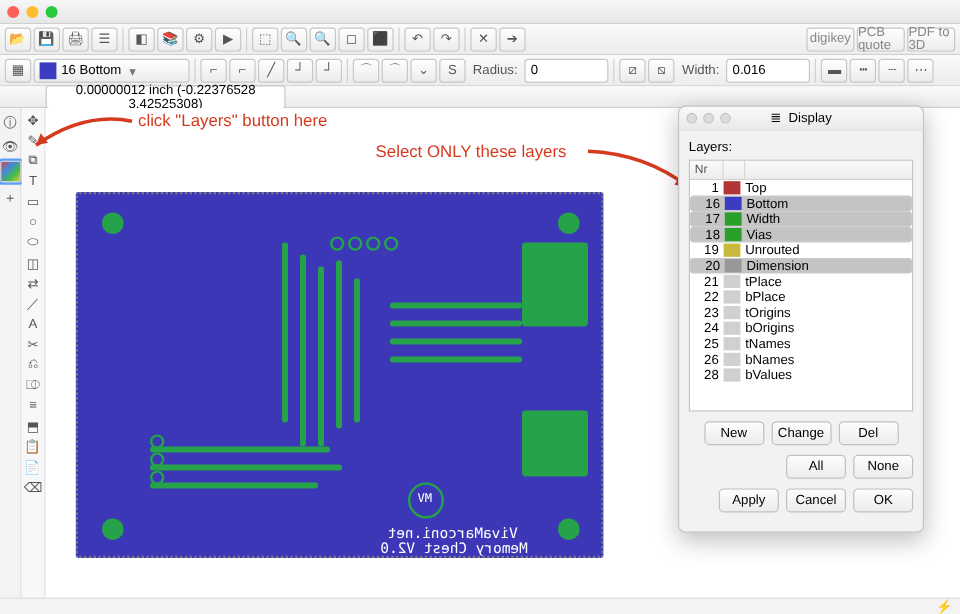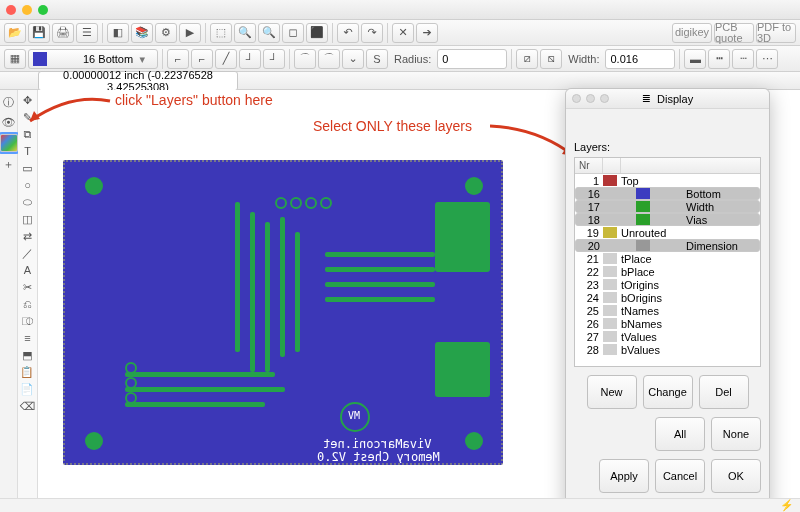--- a/index.html
+++ b/index.html
@@ -8,21 +8,21 @@
   
   .titlebar { height: 20px; background: linear-gradient(#f6f6f6,#e6e6e6); border-bottom:1px solid #cfcfcf; display:flex; align-items:center; padding:0 6px; gap:6px; }
   .tl { width:10px; height:10px; border-radius:50%; }
   .tl.r{background:#ff5f57;} .tl.y{background:#ffbd2e;} .tl.g{background:#28c940;}
   .title { flex:1; text-align:center; color:#777; font-size:11px; white-space:nowrap; overflow:hidden; text-overflow:ellipsis;}
   
   .row { height:26px; background:linear-gradient(#fafafa,#ececec); border-bottom:1px solid #d0d0d0; display:flex; align-items:center; padding:0 4px; gap:2px; }
   .btn, .ico { width:22px; height:20px; border:1px solid #c8c8c8; border-radius:3px; background:linear-gradient(#fefefe,#ececec); display:inline-flex; align-items:center; justify-content:center; color:#555; }
   .sep { width:1px; height:20px; background:#d0d0d0; margin:0 2px;}
   .input { height:20px; border:1px solid #c8c8c8; border-radius:3px; background:#fff; padding:0 4px; display:inline-flex; align-items:center;}
-  .sel { display:inline-flex; align-items:center; height:20px; border:1px solid #c8c8c8; border-radius:3px; background:linear-gradient(#fefefe,#ececec);gap:32px;}
+  .sel { display:inline-flex; align-items:center; height:20px; border:1px solid #c8c8c8; border-radius:3px; background:linear-gradient(#fefefe,#ececec);}
   .sel .chip { width:14px; height:14px; margin:0 4px;}
   .sel span { padding-right:16px; position:relative;}
   .sel span::after{content:"▾"; position:absolute; right:4px; color:#777;}
   .lbl { color:#555; padding:0 4px;}
   .spacer{flex:1;}
 
   .coord { height:18px; padding:0 38px; }
   .coord .input{ width:200px; font-size:10px;text-align:center;}
 
   
@@ -48,21 +48,21 @@
   .dlg .dtl div{width:9px;height:9px;border-radius:50%;background:#dcdcdc;border:1px solid #c5c5c5;}
   .dlg .body{ padding:8px;}
   .layerlist { border:1px solid #c4c4c4; background:#fff; height:210px; overflow:hidden;}
   .layerlist .hdr { display:flex; border-bottom:1px solid #d0d0d0; background:linear-gradient(#fafafa,#ececec);}
   .layerlist .hdr div{ padding:2px 4px; border-right:1px solid #d8d8d8; font-size:10px; color:#555;}
   .lrow { display:flex; align-items:center; height:13px; font-size:10px;}
   .lrow.sel{ background:#c4c4c4;}
   .lnr { width:28px; text-align:right; padding-right:4px;}
   .lsw { width:14px; height:11px; margin-right:4px;}
   .dlg .btnrow { display:flex; justify-content:center; gap:6px; padding:8px 0 0;}
-  .mbtn { min-width:50px; height:34px; border:1px solid #c0c0c0; border-radius:4px; background:linear-gradient(#fdfdfd,#ececec); display:inline-flex; align-items:center; justify-content:center; padding:0 0;}
+  .mbtn { min-width:50px; height:20px; border:1px solid #c0c0c0; border-radius:4px; background:linear-gradient(#fdfdfd,#ececec); display:inline-flex; align-items:center; justify-content:center; padding:0 0;}
 
   
   .anno { position:absolute; color:#d63a1e; font-size:14px; font-weight:500;}
   .arrow-svg { position:absolute; pointer-events:none; }
 
   .status { position:absolute; left:0; right:0; bottom:0; height:14px; background:#f3f3f3; border-top:1px solid #ddd; display:flex; justify-content:flex-end; align-items:center; padding:0 6px;}
   .bolt { color:#2bbf2b; font-size:11px;}
   
   .bigicon{width:40px;height:20px;border:1px solid #c8c8c8;border-radius:3px;background:linear-gradient(#fefefe,#ececec);display:inline-flex;align-items:center;justify-content:center;font-size:8px;color:#888;flex-direction:column;line-height:1;}
 </style>
@@ -266,21 +266,21 @@
   <div class="dtl">
       <div></div>
       <div></div>
       <div></div>
     </div>
   <div class="dtitle">
     <span>≣</span>
     <span>Display</span>
   </div>
   <div class="body">
-    <div style="margin-bottom:4px;margin-top:24px;">Layers:</div>
+    <div style="margin-bottom:4px;">Layers:</div>
     <div class="layerlist">
       <div class="hdr">
         <div style="width:28px;">Nr</div>
         <div style="width:18px;"></div>
       </div>
       <div id="lrows">
           <div class="lrow">
             <div class="lnr">1</div>
   <div class="lsw" style="background:#b33636;"></div>
   <div>Top</div>
@@ -334,25 +334,20 @@
             <div class="lnr">25</div>
   <div class="lsw" style="background:#d0d0d0;"></div>
   <div>tNames</div>
           </div>
           <div class="lrow">
             <div class="lnr">26</div>
   <div class="lsw" style="background:#d0d0d0;"></div>
   <div>bNames</div>
           </div>
           <div class="lrow">
-            <div class="lnr">27</div>
-  <div class="lsw" style="background:#d0d0d0;"></div>
-  <div>tValues</div>
-          </div>
-          <div class="lrow">
             <div class="lnr">28</div>
   <div class="lsw" style="background:#d0d0d0;"></div>
   <div>bValues</div>
           </div>
         </div>
     </div>
     <div class="btnrow">
       <div class="mbtn">
           <span>New</span>
         </div>

